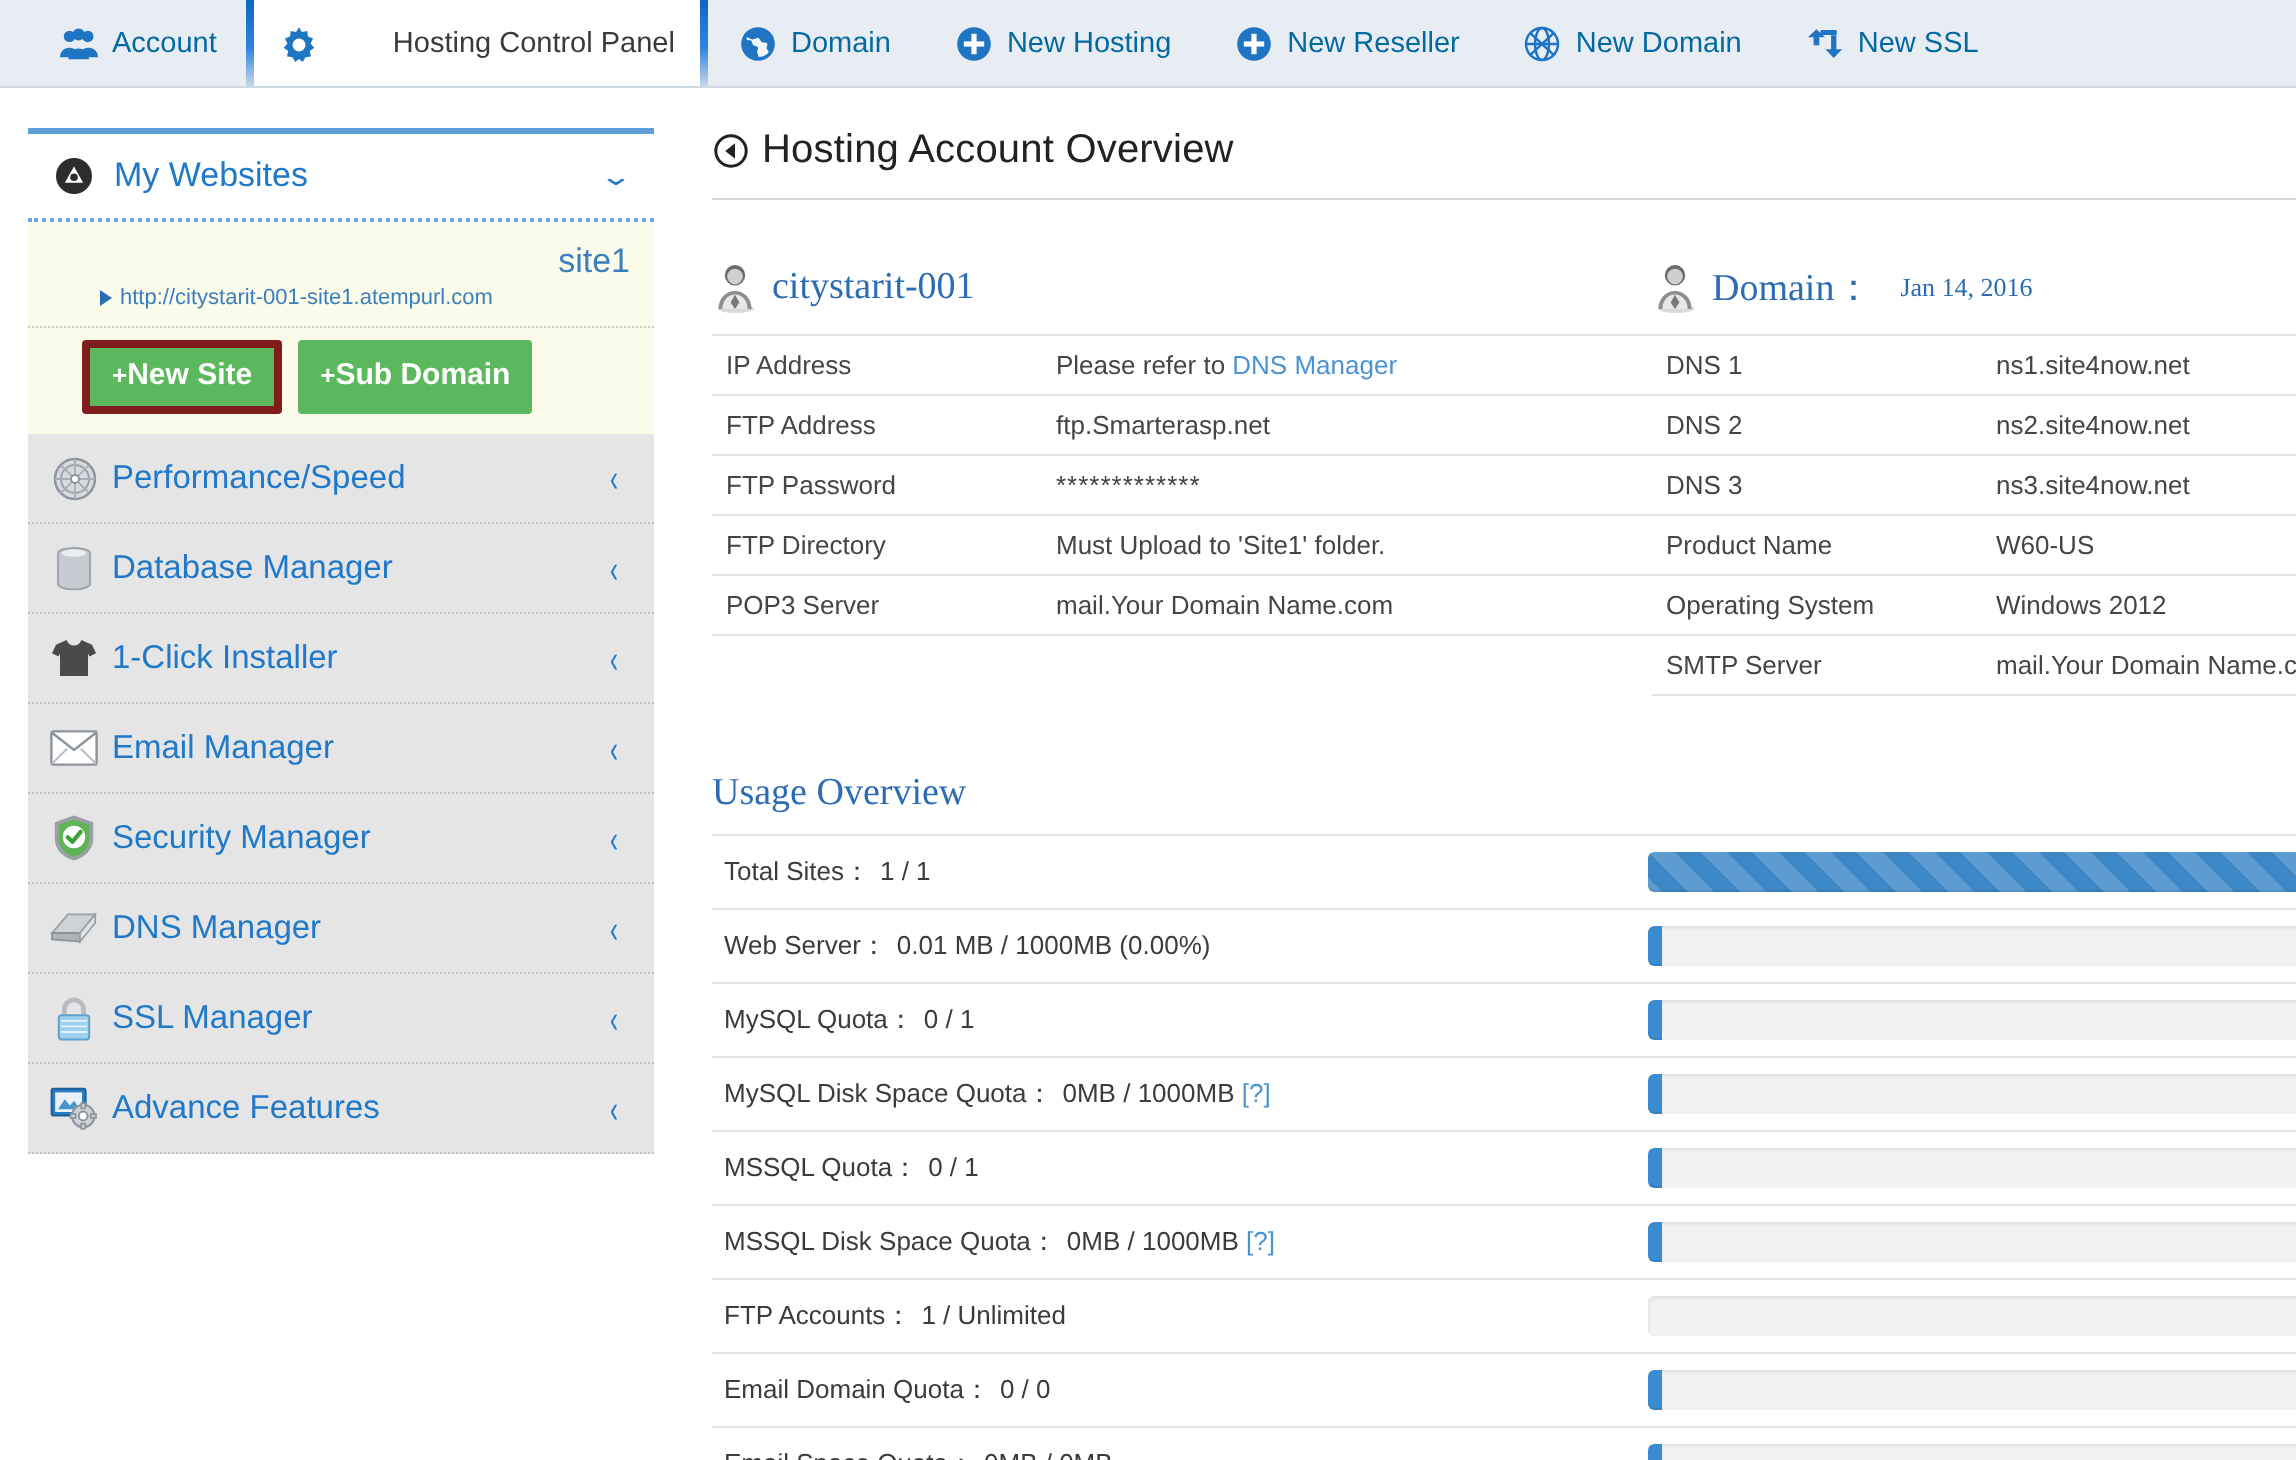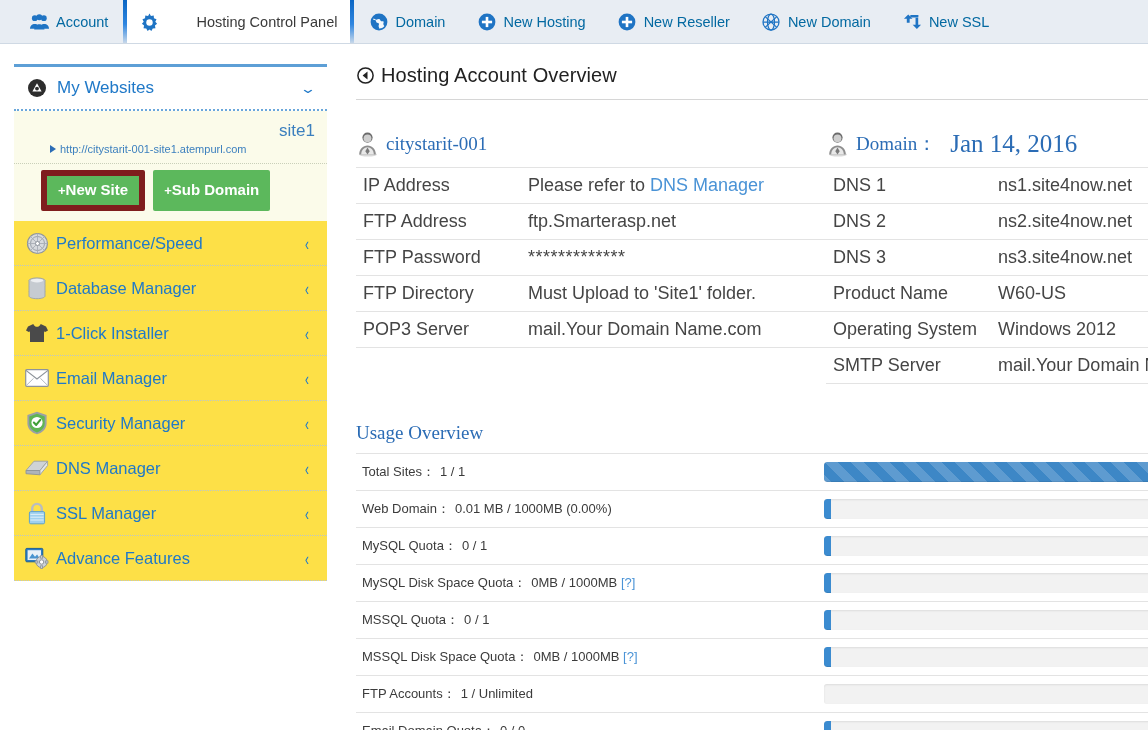--- a/index.html
+++ b/index.html
@@ -142,25 +142,25 @@
     font-size: 15px;
     font-weight: bold;
     border: none;
     padding: 6px 11px 7px;
     border-radius: 2px;
     cursor: pointer;
     line-height: 1.05;
     white-space: nowrap;
     font-family: "Liberation Sans", sans-serif;
   }
-  #new-site-button { border: 6px solid #7f1d1d; text-align: right; }
+  #new-site-button { border: 4px solid #7f1d1d; text-align: right; }
   .btn-green .plus { font-size: 13px; }
 
   .menu-item {
-    background: #fde047;
+    background: #e5e5e5;
     border-bottom: 1px dotted #b9c4cd;
     height: 45px;
     display: flex;
     align-items: center;
     padding: 0 10px 0 10px;
     cursor: pointer;
   }
   .menu-item .mi-icon {
     width: 26px; height: 24px; flex: 0 0 26px;
     display: inline-flex; align-items: center; justify-content: center;
@@ -223,33 +223,33 @@
     margin-bottom: 8px;
   }
   .col-heading .person-icon { width: 24px; height: 26px; flex: 0 0 24px; }
   .col-heading .ch-text {
     font-family: "Liberation Serif", serif;
     font-size: 19px;
     color: #2b6cb5;
   }
   .col-heading .ch-value {
     font-family: "Liberation Serif", serif;
-    font-size: 25px;
+    font-size: 13px;
     color: #2b6cb5;
     margin-left: 8px;
   }
 
   table.info-table {
     border-collapse: collapse;
     width: 100%;
     table-layout: fixed;
   }
   table.info-table td {
     border-bottom: 1px solid #e3e3e3;
-    font-size: 18px;
+    font-size: 13px;
     color: #454545;
     padding: 7px 2px 7px 7px;
     height: 28px;
     white-space: nowrap;
     overflow: hidden;
   }
   table.info-table td.k { width: 165px; }
   table.info-table tr:first-child td { border-top: 1px solid #e3e3e3; }
   .lnk { color: #4a93d6; cursor: pointer; }
   .warn { color: #e8583f; }
@@ -643,21 +643,21 @@
       <tbody id="usage-rows">
             <tr>
               <td class="u-label"><span class="u-name">Total Sites：</span><span class="u-val">1 / 1</span></td>
               <td class="u-bar">
                 <div class="progress">
                   <div class="bar striped" style="width:100%"></div>
                 </div>
               </td>
             </tr>
             <tr>
-              <td class="u-label"><span class="u-name">Web Domain：</span><span class="u-val">0.01 MB / 1000MB (0.00%)</span></td>
+              <td class="u-label"><span class="u-name">Web Server：</span><span class="u-val">0.01 MB / 1000MB (0.00%)</span></td>
               <td class="u-bar">
                 <div class="progress">
                   <div class="bar" style="width:1.6%"></div>
                 </div>
               </td>
             </tr>
             <tr>
               <td class="u-label"><span class="u-name">MySQL Quota：</span><span class="u-val">0 / 1</span></td>
               <td class="u-bar">
                 <div class="progress">

